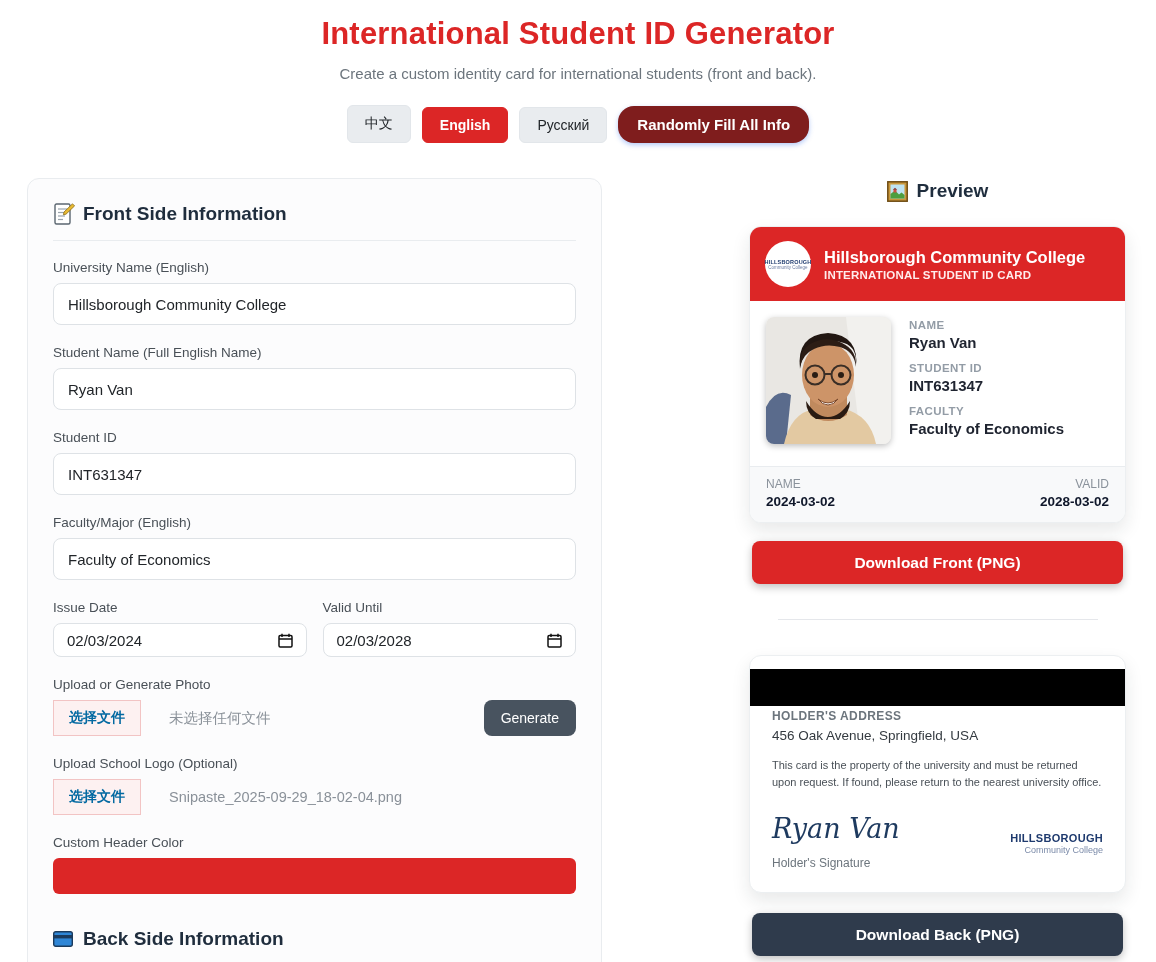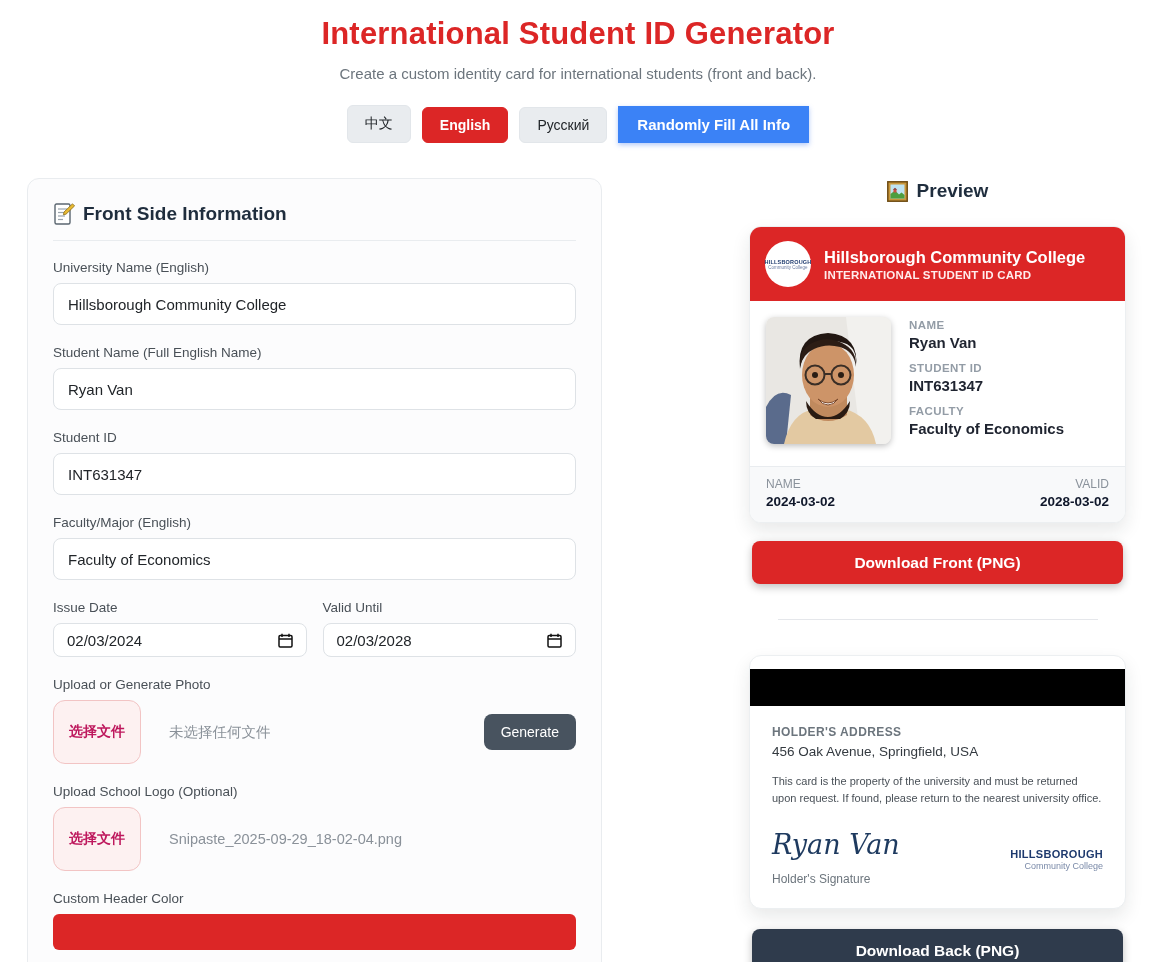--- a/index.html
+++ b/index.html
@@ -15,22 +15,22 @@
   .page-title { color:#dc2626; font-size:31px; font-weight:bold; letter-spacing:.2px; }
   .page-subtitle { color:#6c757d; font-size:15px; margin-top:13px; }
   .toolbar { display:flex; justify-content:center; align-items:flex-end; gap:11px; margin-top:23px; }
   .btn { border:none; cursor:pointer; font-family:inherit; }
   .btn-lang {
     background:#e9ecef; color:#212529; font-size:14px; padding:9px 17px;
     border-radius:6px; border:1px solid #e2e6ea;
   }
   .btn-lang.active { background:#dc2626; color:#fff; font-weight:bold; border-color:#dc2626; }
   .btn-random {
-    background:#3b82f6; color:#fff; font-weight:bold; font-size:15px;
-    padding:10px 19px; border-radius:0; box-shadow:0 2px 5px rgba(37,99,235,.35);
+    background:#7f1d1d; color:#fff; font-weight:bold; font-size:15px;
+    padding:10px 19px; border-radius:16px; box-shadow:0 2px 5px rgba(37,99,235,.35);
   }
   
   .main-row { display:flex; align-items:flex-start; margin-top:35px; }
   .form-panel {
     margin-left:27px; width:575px; min-height:860px;
     background:#fcfcfd; border:1px solid #e9ecef; border-radius:12px;
     padding:24px 25px; 
   }
   .panel-heading { display:flex; align-items:flex-start; gap:8px; }
   .panel-heading-text { font-size:19px; font-weight:bold; color:#1f2d3d; }
@@ -44,22 +44,22 @@
   }
   .date-row { display:flex; gap:16px; }
   .date-col { flex:1; }
   .date-input {
     height:34px; background:#fff; border:1px solid #dee2e6; border-radius:8px;
     display:flex; align-items:center; justify-content:space-between;
     padding:0 13px; font-size:15px; color:#212529; cursor:default;
   }
   .file-row { display:flex; align-items:center; }
   .btn-file {
-    background:#fdf1f1; border:1px solid #f2c4c4; color:#be185d;
-    font-weight:bold; font-size:14px; padding:22px 15px; border-radius:12px;
+    background:#fdf1f1; border:1px solid #f2c4c4; color:#0369a1;
+    font-weight:bold; font-size:14px; padding:8px 15px; border-radius:0;
   }
   .file-status { color:#8a9199; font-size:14.5px; margin-left:28px; }
   .btn-generate {
     margin-left:auto; background:#48535f; color:#fff; font-size:14px;
     padding:10px 17px; border-radius:8px;
   }
   .color-bar { height:36px; border-radius:6px; cursor:pointer; }
   .back-heading { display:flex; align-items:center; gap:10px; margin-top:34px; }
   
   .preview-col { width:385px; margin-left:143px; }
@@ -96,21 +96,21 @@
   .btn-download {
     display:block; width:371px; height:43px; margin:18px auto 4px;
     color:#fff; font-weight:bold; font-size:15.5px; border-radius:8px;
     box-shadow:0 3px 8px rgba(0,0,0,.25);
   }
   .btn-download.front { background:#dc2626; }
   .btn-download.back  { background:#2f3b4c; margin-top:20px; }
   .preview-divider { border:none; border-top:1px solid #e5e7eb; width:320px; margin:35px auto; }
   
   .stripe { height:37px; background:#000; margin-top:13px; }
-  .back-content { padding:19px 22px 22px; }
+  .back-content { padding:3px 22px 22px; }
   .addr-label { font-size:12px; font-weight:bold; color:#6c757d; letter-spacing:.4px; }
   .addr-value { font-size:13.5px; color:#343a40; margin-top:5px; }
   .notice { font-size:11px; color:#495057; line-height:1.55; margin-top:14px; max-width:330px; }
   .sig-row { display:flex; justify-content:space-between; align-items:center; margin-top:22px; }
   .signature {
     font-family:"DejaVu Serif", serif; font-style:italic; font-size:27px; color:#1e3a5f;
   }
   .sig-label { font-size:12px; color:#6c757d; margin-top:12px; }
   .back-logo { text-align:right; padding-top:4px; }
   .back-logo-l1 { font-size:11px; font-weight:bold; color:#1e3a6e; letter-spacing:.3px; }

